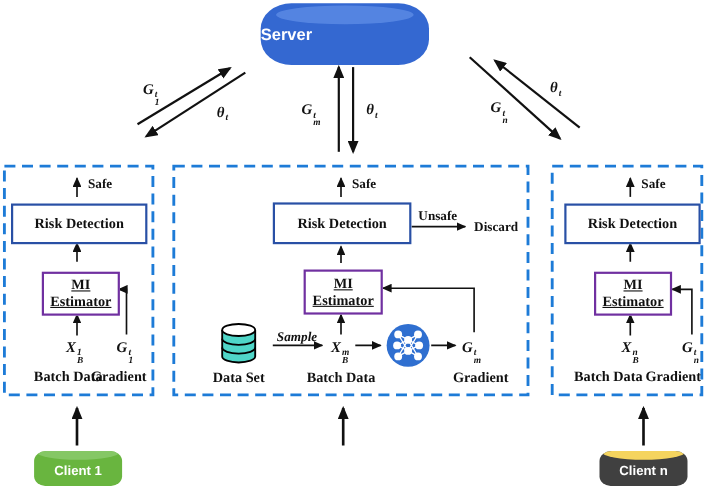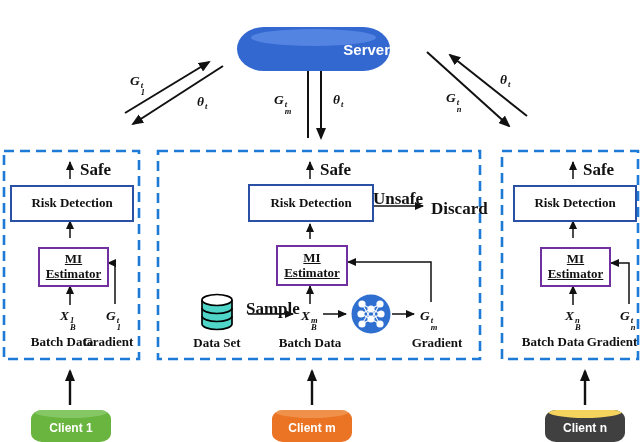--- a/index.html
+++ b/index.html
@@ -3,38 +3,38 @@
 <meta charset="utf-8">
 <style>
   html,body{margin:0;padding:0;background:#fff;}
   .stage{position:relative;width:640px;height:442px;background:#fff;overflow:hidden;
          font-family:"Liberation Serif",serif;color:#111;}
   .layer{position:absolute;left:0;top:0;width:640px;height:442px;}
 
   
   .t{position:absolute;font-weight:bold;font-size:13px;white-space:nowrap;color:#111;}
   .tc{text-align:center;}
-  .t-sm{font-size:17px;}
+  .t-sm{font-size:12px;}
 
   
   .pbox{position:absolute;background:#fff;border:2px solid #14532d;display:flex;
         flex-direction:column;align-items:center;justify-content:center;
         font-weight:bold;font-size:13px;line-height:1.15;text-align:center;}
   .mi{border-color:#7030a0;text-decoration:underline;}
 
   
   .msym{position:absolute;font-family:"Liberation Serif",serif;font-weight:bold;
         font-style:italic;font-size:13.5px;white-space:nowrap;}
   .sc{display:inline-flex;flex-direction:column;font-size:8.5px;line-height:7px;
       margin-left:1px;vertical-align:-3px;}
 
   
-  .server{position:absolute;left:237px;top:3px;width:153px;height:44px;
+  .server{position:absolute;left:237px;top:3px;width:153px;height:56px;
           border-radius:28px/23px;background:#3468d1;overflow:hidden;
-          display:flex;align-items:center;justify-content:flex-end;margin-top:24px;}
+          display:flex;align-items:center;justify-content:flex-start;}
   .server .cap{position:absolute;left:14px;right:14px;top:2px;height:17px;
                border-radius:50%;background:#5b89e4;opacity:.85;}
   .server .lbl{position:relative;color:#fff;font-family:"Liberation Sans",sans-serif;
                font-weight:bold;font-size:15px;}
 
   
   .cyl{position:absolute;width:80px;height:32px;border-radius:11px/9px;overflow:hidden;
        display:flex;align-items:center;justify-content:center;}
   .cyl .cap{position:absolute;left:2px;right:2px;top:-6px;height:14px;border-radius:50%;}
   .cyl .lbl{position:relative;color:#fff;font-family:"Liberation Sans",sans-serif;
@@ -163,21 +163,21 @@
   </div>
 
   <svg style="position:absolute;left:197px;top:291px;" width="40" height="42" viewBox="0 0 40 42">
     <path d="M5 9 v24 a15 5.5 0 0 0 30 0 V9" fill="#4fd6c8" stroke="#000" stroke-width="1.7"></path>
     <path d="M5 17 a15 5.5 0 0 0 30 0" fill="none" stroke="#000" stroke-width="1.7"></path>
     <path d="M5 25 a15 5.5 0 0 0 30 0" fill="none" stroke="#000" stroke-width="1.7"></path>
     <ellipse cx="20" cy="9" rx="15" ry="5.5" fill="#fff" stroke="#000" stroke-width="1.7"></ellipse>
   </svg>
   <span class="t tc" style="left:186px;top:335px;width:62px;">Data Set</span>
 
-  <span class="t tc t-sm" style="left:246px;top:299px;width:48px;">Sample</span>
+  <span class="t tc t-sm" style="left:246px;top:299px;width:48px;font-style:italic;">Sample</span>
   <span class="msym" style="left:301px;top:308px;"><span>X</span><span class="sc">
         <span>m</span>
         <span>B</span>
       </span></span>
 
   <svg style="position:absolute;left:350px;top:293px;" width="42" height="42" viewBox="0 0 42 42">
     <circle cx="21" cy="21" r="19.5" fill="#2f6fd0"></circle>
     <g stroke="#fff" stroke-width="1.1">
       <path d="M12 11 L21 16 M12 11 L21 26 M11 21 L21 16 M11 21 L21 26 M12 31 L21 16 M12 31 L21 26"></path>
       <path d="M30 11 L21 16 M30 11 L21 26 M31 21 L21 16 M31 21 L21 26 M30 31 L21 16 M30 31 L21 26"></path>
@@ -217,22 +217,18 @@
         <span>t</span>
         <span>n</span>
       </span></span>
   <span class="t tc" style="left:515px;top:334px;width:76px;">Batch Data</span>
   <span class="t tc" style="left:585px;top:334px;width:54px;">Gradient</span>
 
   <div class="cyl" style="left: 31px; top: 410px; background: rgb(105, 181, 63);">
     <div class="cap" style="background: rgb(133, 199, 101);"></div>
     <span class="lbl">Client 1</span>
   </div>
-  <div class="cyl" style="left: 272px; top: 410px; background: rgb(235, 115, 36);">
-    <div class="cap" style="background: rgb(240, 145, 75);"></div>
-    <span class="lbl">Client m</span>
-  </div>
   <div class="cyl" style="left: 545px; top: 410px; background: #404040;">
     <div class="cap" style="background: rgb(245, 212, 94);"></div>
     <span class="lbl">Client n</span>
   </div>
 
 </div>
 
 </body></html>

